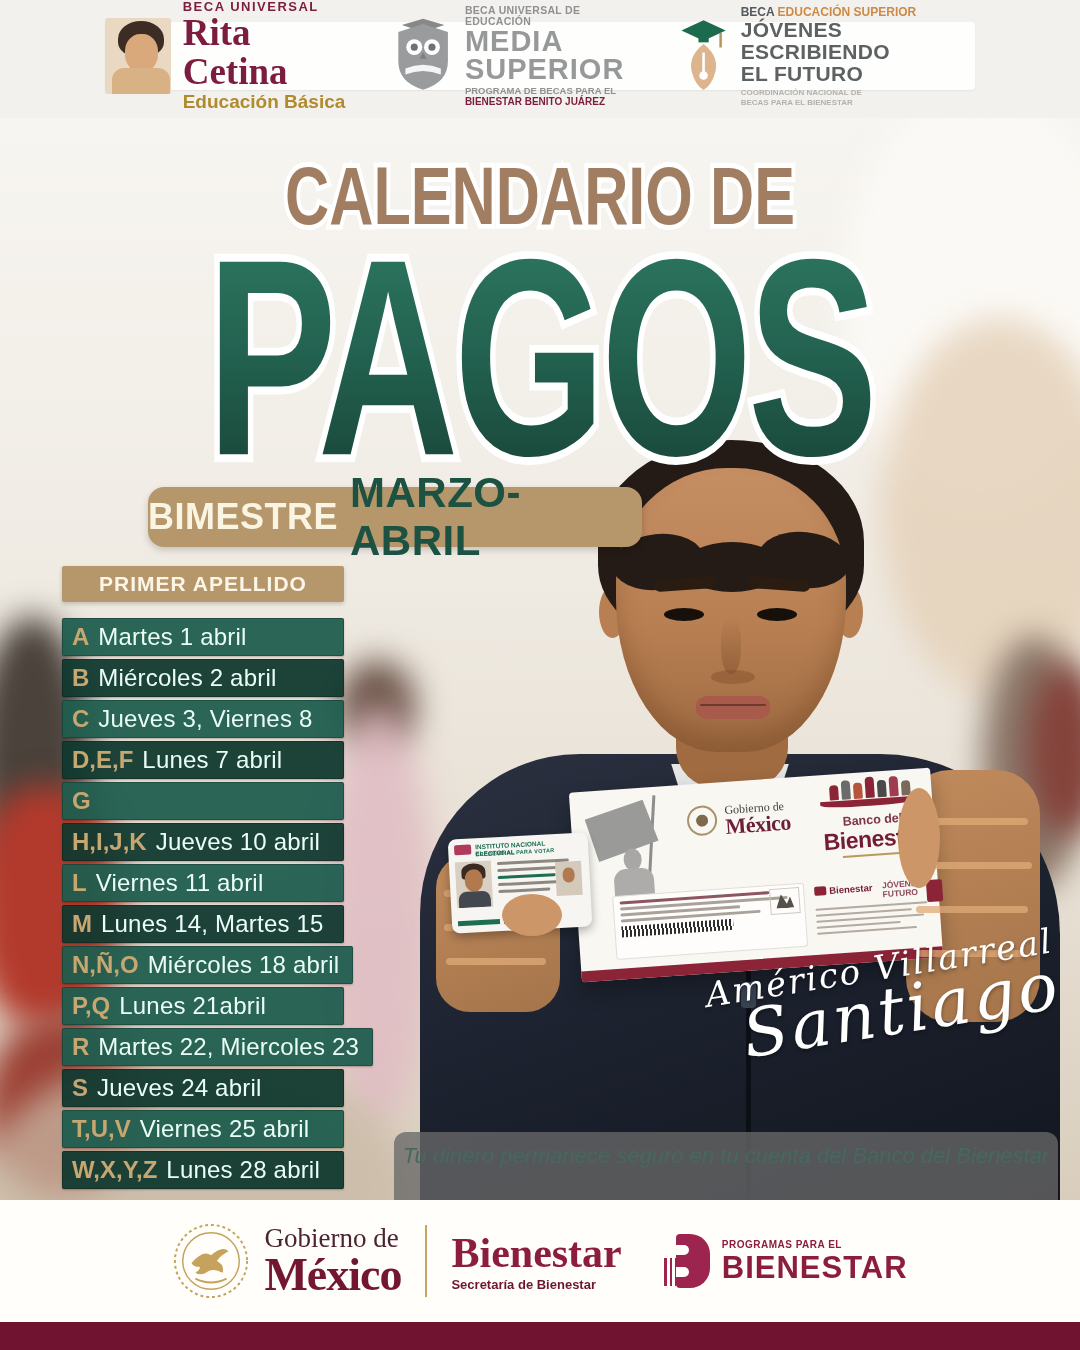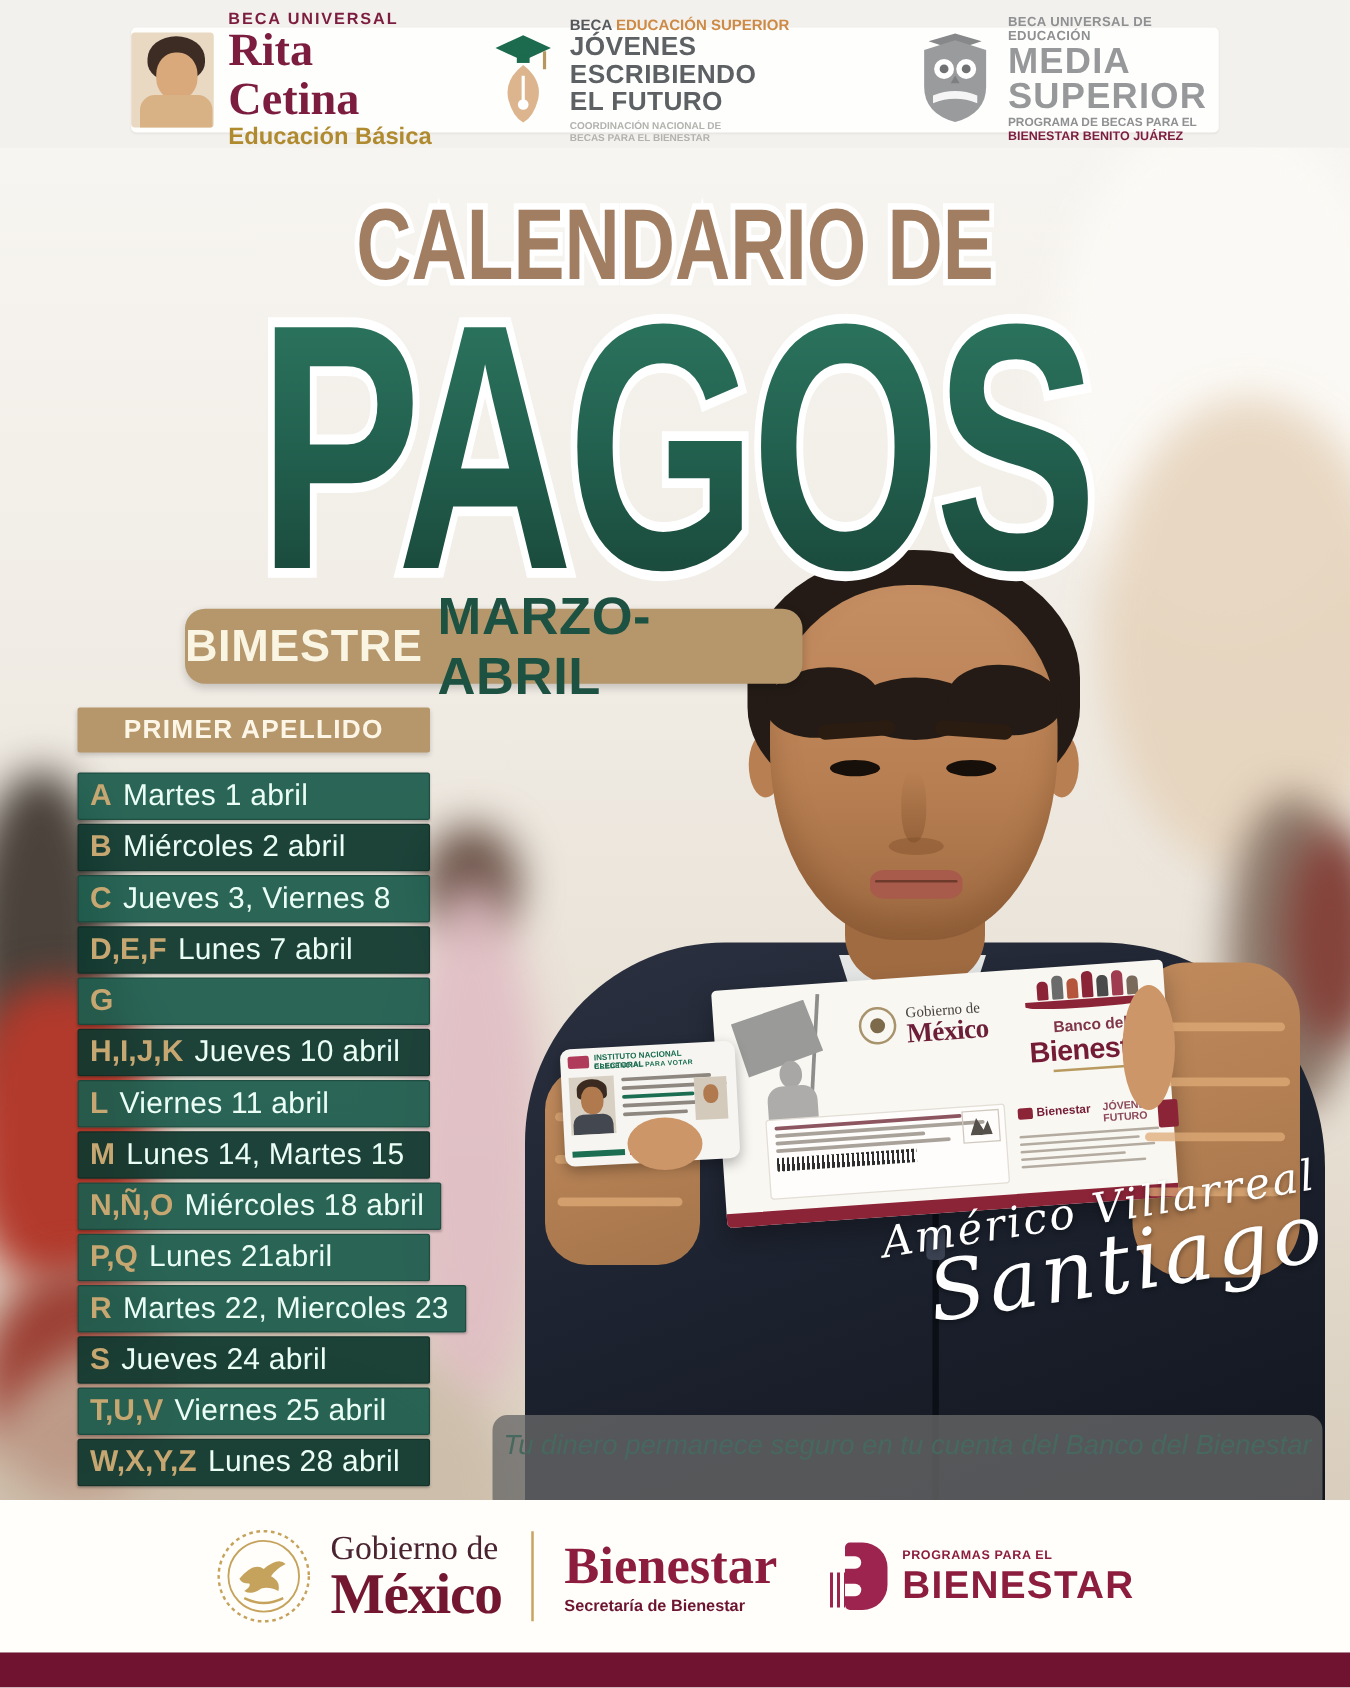--- a/index.html
+++ b/index.html
@@ -5,21 +5,21 @@
   * { margin:0; padding:0; box-sizing:border-box; }
   html,body { width:1080px; height:1350px; }
   body {
     position:relative; overflow:hidden;
     font-family:"Liberation Sans", sans-serif;
     background:#efede9;
   }
   
   .header { position:absolute; top:0; left:0; width:1080px; height:118px; background:#f3f1ee; }
   .header-panel {
-    position:absolute; left:105px; top:22px; width:870px; height:84px;
+    position:absolute; left:105px; top:22px; width:870px; height:68px;
     background:#fefefd; border-radius:4px;
     display:flex; align-items:center; justify-content:center; gap:44px;
     box-shadow:0 1px 2px rgba(0,0,0,.06);
   }
   .logo { display:flex; align-items:center; gap:12px; }
   .rita-portrait { width:72px; height:76px; background:#e9d8c2; border-radius:3px; position:relative; overflow:hidden; }
   .rita-hair { position:absolute; left:13px; top:3px; width:46px; height:36px; background:#3c2c24; border-radius:50% 50% 42% 42%; }
   .rita-face { position:absolute; left:20px; top:16px; width:33px; height:38px; background:#d9a97c; border-radius:46%; }
   .rita-body { position:absolute; left:7px; top:50px; width:58px; height:28px; background:#d8b184; border-radius:12px 12px 0 0; }
   .rita-l1 { font-size:13px; font-weight:700; letter-spacing:1.5px; color:#7c1d3f; }
@@ -230,59 +230,59 @@
         <div class="rita-body"></div>
       </div>
       <div>
         <div class="rita-l1">BECA UNIVERSAL</div>
         <div class="rita-l2">Rita Cetina</div>
         <div class="rita-l3">Educación Básica</div>
       </div>
     </div>
 
     <div class="logo">
+      <svg width="66" height="82" viewBox="0 0 68 84">
+        <polygon points="34,0 58,7 34,15 10,7" fill="#87888a"></polygon>
+        <path d="M34 6 L62 15 V48 Q62 72 34 80 Q6 72 6 48 V15 Z" fill="#9a9b9d"></path>
+        <circle cx="24" cy="32" r="9" fill="#ffffff"></circle>
+          <circle cx="44" cy="32" r="9" fill="#ffffff"></circle>
+        <circle cx="24" cy="32" r="4" fill="#6f7173"></circle>
+          <circle cx="44" cy="32" r="4" fill="#6f7173"></circle>
+        <polygon points="34,38 30,45 38,45" fill="#7d7f81"></polygon>
+        <path d="M14 56 Q34 48 54 56 L54 63 Q34 55 14 63 Z" fill="#ffffff" opacity=".9"></path>
+      </svg>
+      <div class="media-text">
+        <div class="media-l1">BECA UNIVERSAL DE EDUCACIÓN</div>
+        <div class="media-big">MEDIA</div>
+        <div class="media-big">SUPERIOR</div>
+        <div class="media-l4">PROGRAMA DE BECAS PARA EL</div>
+        <div class="media-l5">BIENESTAR BENITO JUÁREZ</div>
+      </div>
+    </div>
+
+    <div class="logo">
       <svg width="56" height="84" viewBox="0 0 60 88">
         <polygon points="30,2 56,14 30,26 4,14" fill="#1d6b4e"></polygon>
         <rect x="24" y="20" width="12" height="8" fill="#1d6b4e"></rect>
         <line x1="50" y1="17" x2="50" y2="34" stroke="#b5975f" stroke-width="3"></line>
         <path d="M30 30 Q48 44 44 62 Q40 78 30 84 Q20 78 16 62 Q12 44 30 30 Z" fill="#dcb48e"></path>
         <line x1="30" y1="40" x2="30" y2="64" stroke="#ffffff" stroke-width="3"></line>
         <circle cx="30" cy="67" r="5" fill="#ffffff"></circle>
       </svg>
       <div>
         <div class="jov-l1">
           <span>BECA</span>
           <span class="orange">EDUCACIÓN SUPERIOR</span>
         </div>
         <div class="jov-big">JÓVENES ESCRIBIENDO</div>
         <div class="jov-big">EL FUTURO</div>
         <div class="jov-small">
           <div>COORDINACIÓN NACIONAL DE</div>
           <div>BECAS PARA EL BIENESTAR</div>
         </div>
-      </div>
-    </div>
-
-    <div class="logo">
-      <svg width="66" height="82" viewBox="0 0 68 84">
-        <polygon points="34,0 58,7 34,15 10,7" fill="#87888a"></polygon>
-        <path d="M34 6 L62 15 V48 Q62 72 34 80 Q6 72 6 48 V15 Z" fill="#9a9b9d"></path>
-        <circle cx="24" cy="32" r="9" fill="#ffffff"></circle>
-          <circle cx="44" cy="32" r="9" fill="#ffffff"></circle>
-        <circle cx="24" cy="32" r="4" fill="#6f7173"></circle>
-          <circle cx="44" cy="32" r="4" fill="#6f7173"></circle>
-        <polygon points="34,38 30,45 38,45" fill="#7d7f81"></polygon>
-        <path d="M14 56 Q34 48 54 56 L54 63 Q34 55 14 63 Z" fill="#ffffff" opacity=".9"></path>
-      </svg>
-      <div class="media-text">
-        <div class="media-l1">BECA UNIVERSAL DE EDUCACIÓN</div>
-        <div class="media-big">MEDIA</div>
-        <div class="media-big">SUPERIOR</div>
-        <div class="media-l4">PROGRAMA DE BECAS PARA EL</div>
-        <div class="media-l5">BIENESTAR BENITO JUÁREZ</div>
       </div>
     </div>
 
   </div>
 </div>
 
 <div class="photo">
 
   <div class="blob b-window"></div>
   <div class="blob b-warm"></div>

